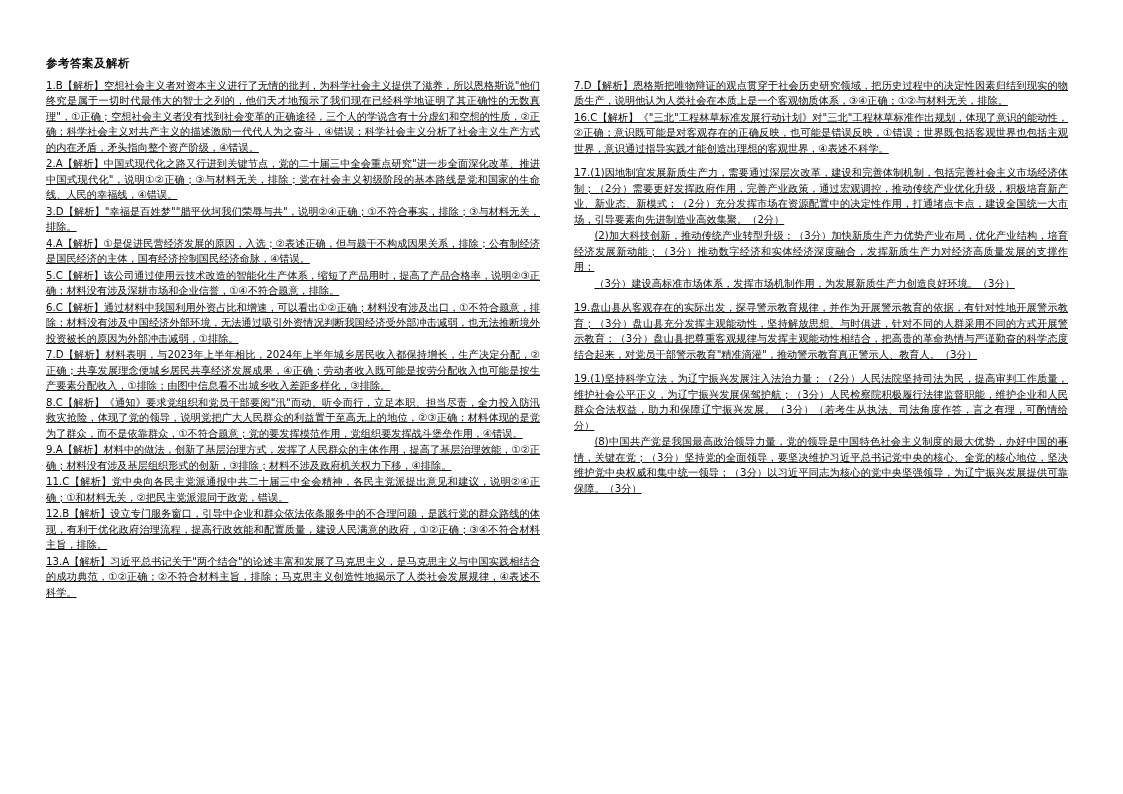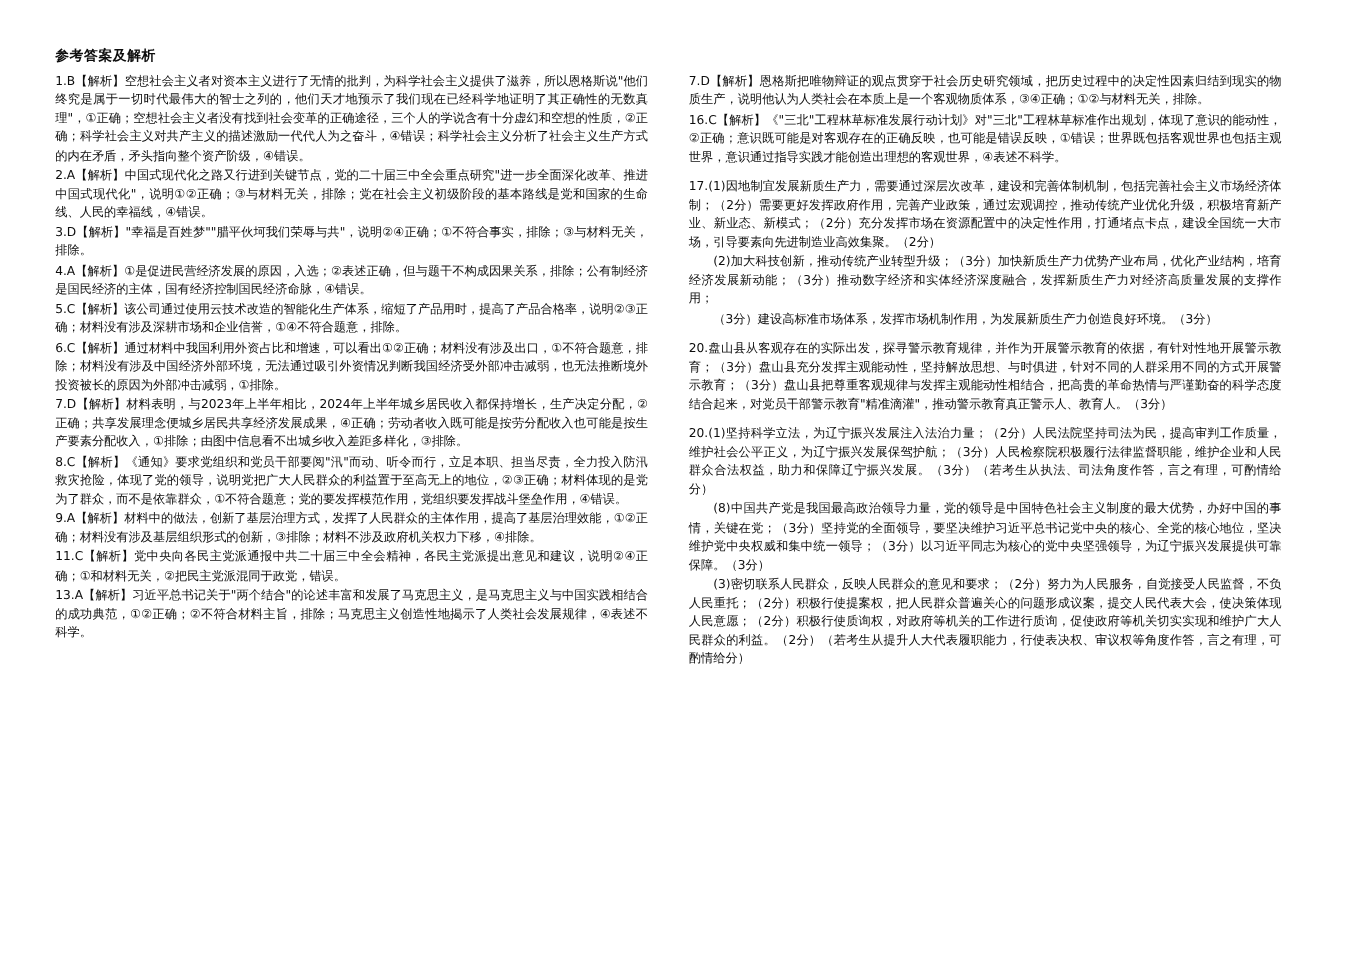--- a/index.html
+++ b/index.html
@@ -7,36 +7,38 @@
     width:1123px;height:794px;
     font-family:"DejaVu Sans","Liberation Sans",sans-serif;
     color:#0d0d0d;
     overflow:hidden;
   }
   .page{
     position:relative;
     width:1123px;height:636px;
     box-sizing:border-box;
     padding:40px 46px 40px 46px;
+    margin-top:17px;
   }
   .doc-title{
     font-size:11.5px;
     font-weight:bold;
     letter-spacing:.5px;
     margin:0 0 7px 0;
     line-height:1.2;
   }
   .columns{
     display:flex;
     gap:34px;
     align-items:flex-start;
   }
   .col{
     width:494px;
     flex:0 0 494px;
+    text-decoration:underline;
   }
   .col.right{padding-top:0;}
   p.para{
     margin:0 0 1px 0;
     font-size:10.2px;
     line-height:1.52;
     text-align:justify;
     text-justify:inter-ideograph;
     word-break:break-all;
   }
@@ -56,32 +58,32 @@
       <p class="para">1.B【解析】空想社会主义者对资本主义进行了无情的批判，为科学社会主义提供了滋养，所以恩格斯说"他们终究是属于一切时代最伟大的智士之列的，他们天才地预示了我们现在已经科学地证明了其正确性的无数真理"，①正确；空想社会主义者没有找到社会变革的正确途径，三个人的学说含有十分虚幻和空想的性质，②正确；科学社会主义对共产主义的描述激励一代代人为之奋斗，④错误；科学社会主义分析了社会主义生产方式的内在矛盾，矛头指向整个资产阶级，④错误。</p>
       <p class="para">2.A【解析】中国式现代化之路又行进到关键节点，党的二十届三中全会重点研究"进一步全面深化改革、推进中国式现代化"，说明①②正确；③与材料无关，排除；党在社会主义初级阶段的基本路线是党和国家的生命线、人民的幸福线，④错误。</p>
       <p class="para">3.D【解析】"幸福是百姓梦""腊平伙坷我们荣辱与共"，说明②④正确；①不符合事实，排除；③与材料无关，排除。</p>
       <p class="para">4.A【解析】①是促进民营经济发展的原因，入选；②表述正确，但与题干不构成因果关系，排除；公有制经济是国民经济的主体，国有经济控制国民经济命脉，④错误。</p>
       <p class="para">5.C【解析】该公司通过使用云技术改造的智能化生产体系，缩短了产品用时，提高了产品合格率，说明②③正确；材料没有涉及深耕市场和企业信誉，①④不符合题意，排除。</p>
       <p class="para">6.C【解析】通过材料中我国利用外资占比和增速，可以看出①②正确；材料没有涉及出口，①不符合题意，排除；材料没有涉及中国经济外部环境，无法通过吸引外资情况判断我国经济受外部冲击减弱，也无法推断境外投资被长的原因为外部冲击减弱，①排除。</p>
       <p class="para">7.D【解析】材料表明，与2023年上半年相比，2024年上半年城乡居民收入都保持增长，生产决定分配，②正确；共享发展理念便城乡居民共享经济发展成果，④正确；劳动者收入既可能是按劳分配收入也可能是按生产要素分配收入，①排除；由图中信息看不出城乡收入差距多样化，③排除。</p>
       <p class="para">8.C【解析】《通知》要求党组织和党员干部要阅"汛"而动、听令而行，立足本职、担当尽责，全力投入防汛救灾抢险，体现了党的领导，说明党把广大人民群众的利益置于至高无上的地位，②③正确；材料体现的是党为了群众，而不是依靠群众，①不符合题意；党的要发挥模范作用，党组织要发挥战斗堡垒作用，④错误。</p>
       <p class="para">9.A【解析】材料中的做法，创新了基层治理方式，发挥了人民群众的主体作用，提高了基层治理效能，①②正确；材料没有涉及基层组织形式的创新，③排除；材料不涉及政府机关权力下移，④排除。</p>
       <p class="para">11.C【解析】党中央向各民主党派通报中共二十届三中全会精神，各民主党派提出意见和建议，说明②④正确；①和材料无关，②把民主党派混同于政党，错误。</p>
+      <p class="para">12.B【解析】设立专门服务窗口，引导中企业和群众依法依条服务中的不合理问题，是践行党的群众路线的体现，有利于优化政府治理流程，提高行政效能和配置质量，建设人民满意的政府，①②正确；③④不符合材料主旨，排除。</p>
       <p class="para">13.A【解析】习近平总书记关于"两个结合"的论述丰富和发展了马克思主义，是马克思主义与中国实践相结合的成功典范，①②正确；②不符合材料主旨，排除；马克思主义创造性地揭示了人类社会发展规律，④表述不科学。</p>
     </div>
 
     <div class="col right">
       <p class="para">7.D【解析】恩格斯把唯物辩证的观点贯穿于社会历史研究领域，把历史过程中的决定性因素归结到现实的物质生产，说明他认为人类社会在本质上是一个客观物质体系，③④正确；①②与材料无关，排除。</p>
       <p class="para">16.C【解析】《"三北"工程林草标准发展行动计划》对"三北"工程林草标准作出规划，体现了意识的能动性，②正确；意识既可能是对客观存在的正确反映，也可能是错误反映，①错误；世界既包括客观世界也包括主观世界，意识通过指导实践才能创造出理想的客观世界，④表述不科学。</p>
       <p class="spacer"></p>
       <p class="para">17.(1)因地制宜发展新质生产力，需要通过深层次改革，建设和完善体制机制，包括完善社会主义市场经济体制；（2分）需要更好发挥政府作用，完善产业政策，通过宏观调控，推动传统产业优化升级，积极培育新产业、新业态、新模式；（2分）充分发挥市场在资源配置中的决定性作用，打通堵点卡点，建设全国统一大市场，引导要素向先进制造业高效集聚。（2分）</p>
       <p class="para indent">(2)加大科技创新，推动传统产业转型升级；（3分）加快新质生产力优势产业布局，优化产业结构，培育经济发展新动能；（3分）推动数字经济和实体经济深度融合，发挥新质生产力对经济高质量发展的支撑作用；</p>
       <p class="para indent">（3分）建设高标准市场体系，发挥市场机制作用，为发展新质生产力创造良好环境。（3分）</p>
       <p class="spacer"></p>
-      <p class="para">20.盘山县从客观存在的实际出发，探寻警示教育规律，并作为开展警示教育的依据，有针对性地开展警示教育；（3分）盘山县充分发挥主观能动性，坚持解放思想、与时俱进，针对不同的人群采用不同的方式开展警示教育；（3分）盘山县把尊重客观规律与发挥主观能动性相结合，把高贵的革命热情与严谨勤奋的科学态度结合起来，对党员干部警示教育"精准滴灌"，推动警示教育真正警示人、教育人。（3分）</p>
+      <p class="para">19.盘山县从客观存在的实际出发，探寻警示教育规律，并作为开展警示教育的依据，有针对性地开展警示教育；（3分）盘山县充分发挥主观能动性，坚持解放思想、与时俱进，针对不同的人群采用不同的方式开展警示教育；（3分）盘山县把尊重客观规律与发挥主观能动性相结合，把高贵的革命热情与严谨勤奋的科学态度结合起来，对党员干部警示教育"精准滴灌"，推动警示教育真正警示人、教育人。（3分）</p>
       <p class="spacer"></p>
-      <p class="para">20.(1)坚持科学立法，为辽宁振兴发展注入法治力量；（2分）人民法院坚持司法为民，提高审判工作质量，维护社会公平正义，为辽宁振兴发展保驾护航；（3分）人民检察院积极履行法律监督职能，维护企业和人民群众合法权益，助力和保障辽宁振兴发展。（3分）（若考生从执法、司法角度作答，言之有理，可酌情给分）</p>
+      <p class="para">19.(1)坚持科学立法，为辽宁振兴发展注入法治力量；（2分）人民法院坚持司法为民，提高审判工作质量，维护社会公平正义，为辽宁振兴发展保驾护航；（3分）人民检察院积极履行法律监督职能，维护企业和人民群众合法权益，助力和保障辽宁振兴发展。（3分）（若考生从执法、司法角度作答，言之有理，可酌情给分）</p>
       <p class="para indent">(8)中国共产党是我国最高政治领导力量，党的领导是中国特色社会主义制度的最大优势，办好中国的事情，关键在党；（3分）坚持党的全面领导，要坚决维护习近平总书记党中央的核心、全党的核心地位，坚决维护党中央权威和集中统一领导；（3分）以习近平同志为核心的党中央坚强领导，为辽宁振兴发展提供可靠保障。（3分）</p>
-      <p class="para indent">(3)密切联系人民群众，反映人民群众的意见和要求；（2分）努力为人民服务，自觉接受人民监督，不负人民重托；（2分）积极行使提案权，把人民群众普遍关心的问题形成议案，提交人民代表大会，使决策体现人民意愿；（2分）积极行使质询权，对政府等机关的工作进行质询，促使政府等机关切实实现和维护广大人民群众的利益。（2分）（若考生从提升人大代表履职能力，行使表决权、审议权等角度作答，言之有理，可酌情给分）</p>
     </div>
 
   </div>
 </div>
 
 </body></html>

